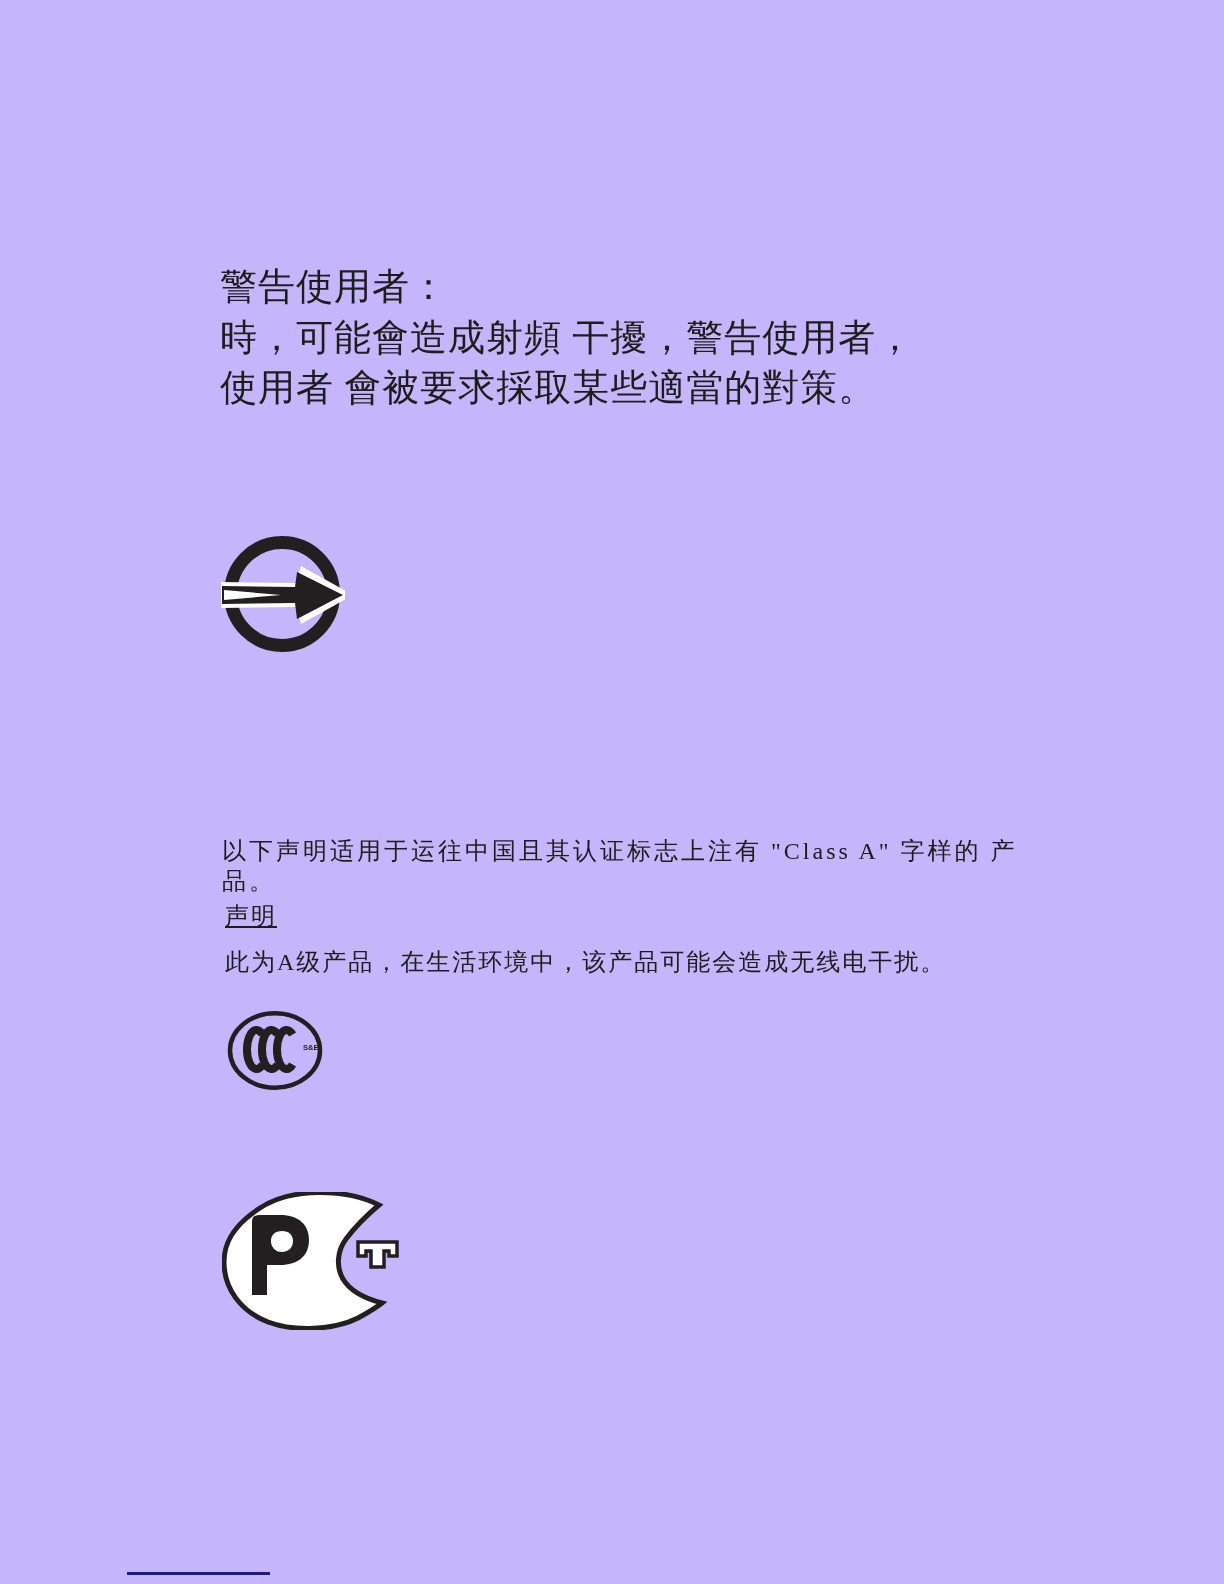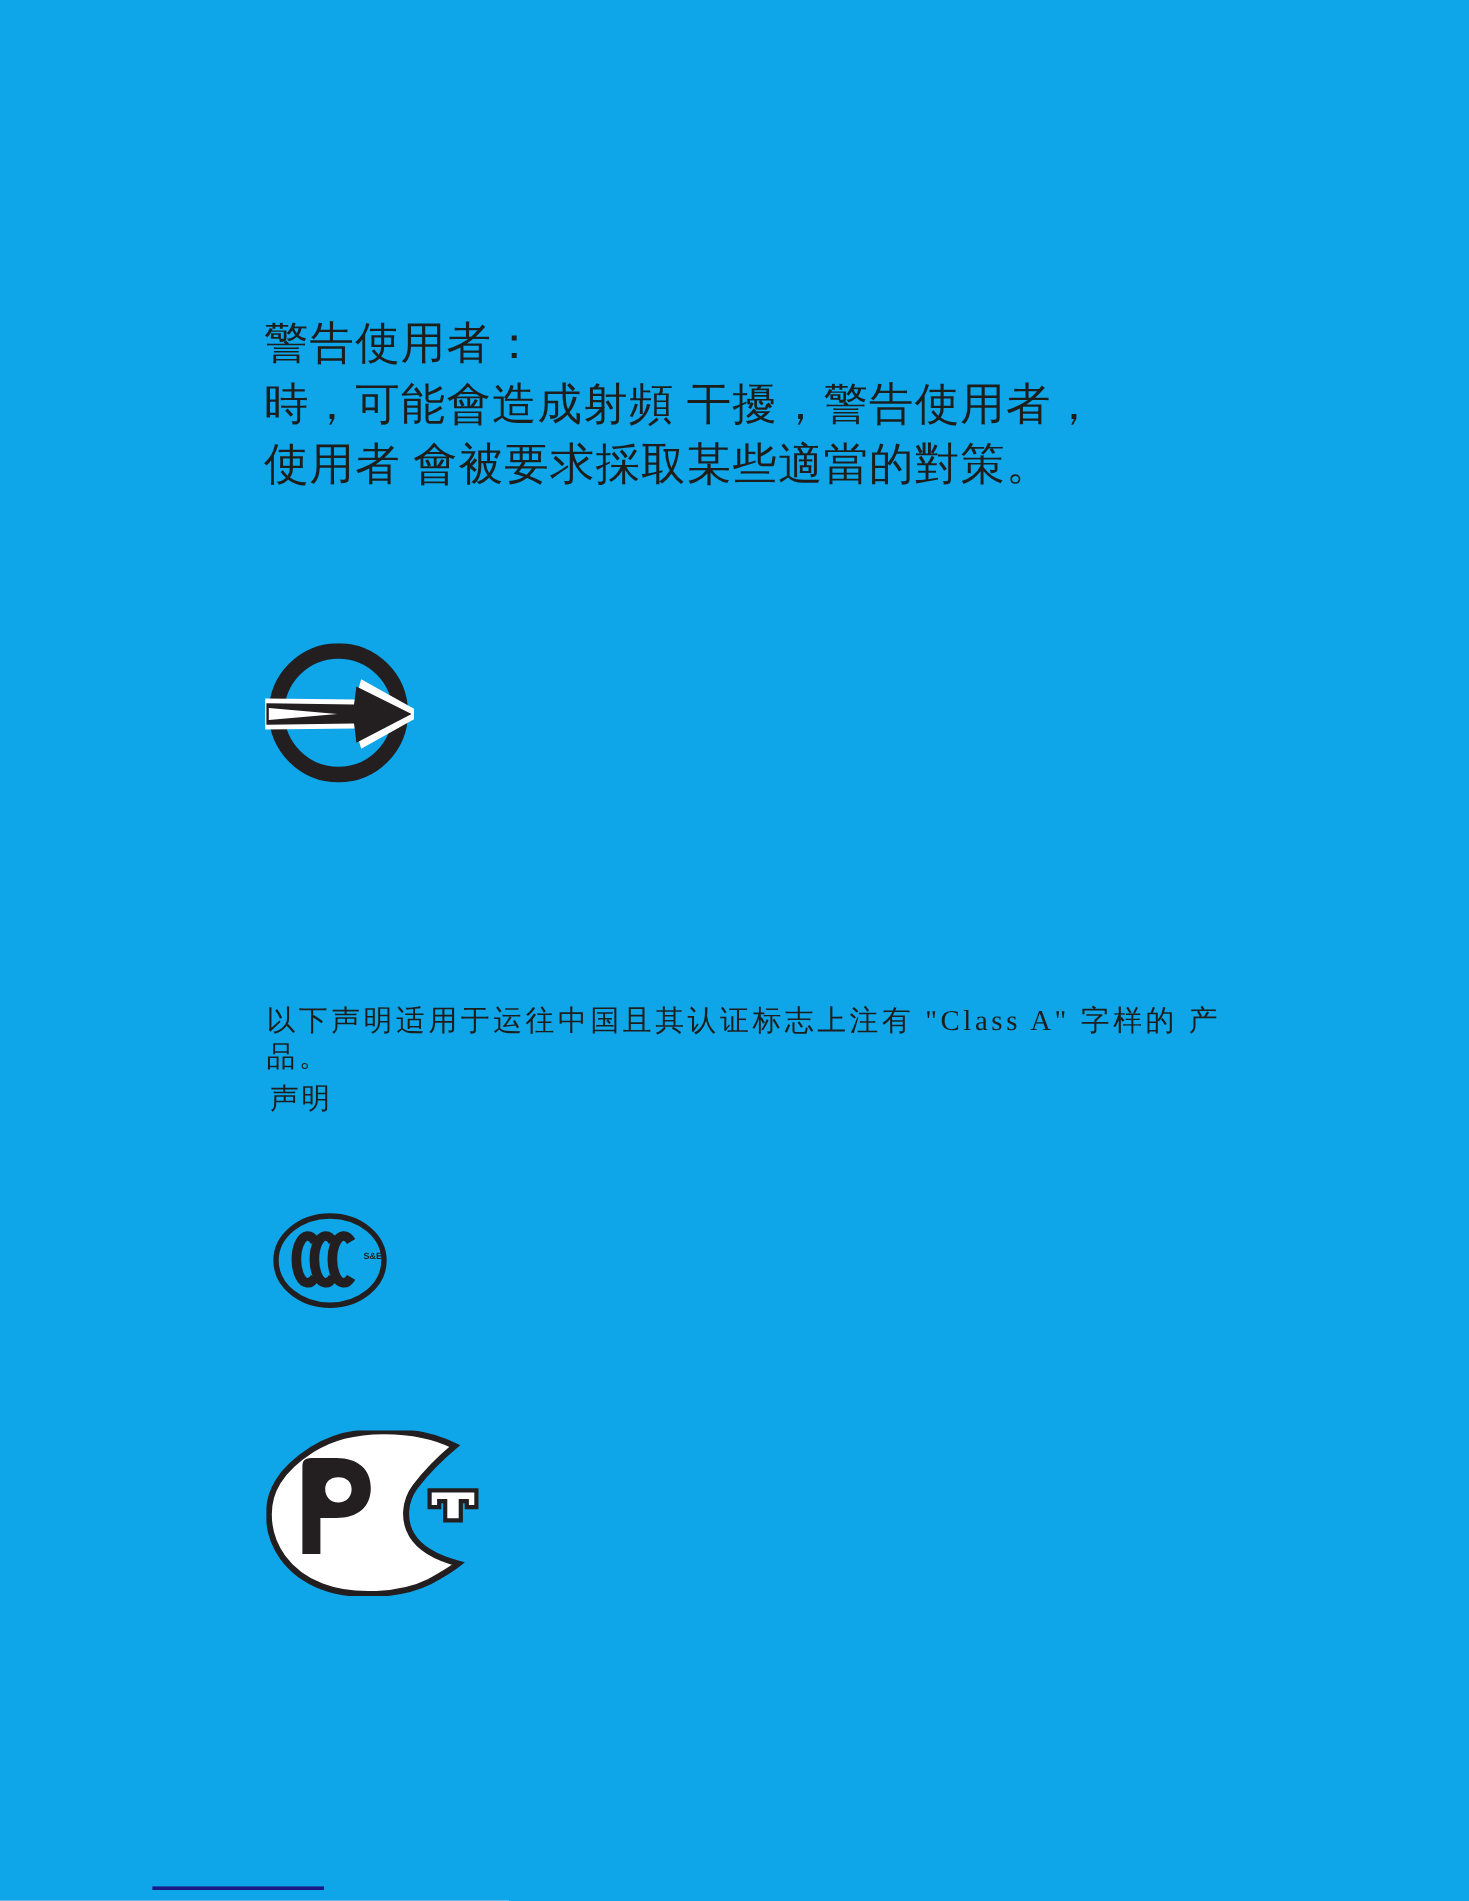--- a/index.html
+++ b/index.html
@@ -1,19 +1,19 @@
 <!DOCTYPE html>
 <html><head>
 <meta charset="utf-8">
 <style>
   html,body{margin:0;padding:0;background:#e8e8e8;}
   #page{
     position:relative;
     width:1224px;height:1584px;
-    background:#0ea5e9;
+    background:#c4b5fd;
     margin:0 auto;
     overflow:hidden;
     font-family:"Liberation Serif", serif;
     color:#231f20;
   }
   .abs{position:absolute;}
   
   #warning-block{
     left:220px;top:262px;width:790px;
     font-size:37px;line-height:50.5px;
@@ -28,21 +28,21 @@
     letter-spacing:3px;
     color:#1d1d1b;
   }
   
   #statement-block{
     left:225px;top:901px;width:760px;
     font-size:24px;line-height:31.5px;
     letter-spacing:2px;
     color:#1d1d1b;
   }
-  #statement-block .title{margin-bottom:14px;}
+  #statement-block .title{margin-bottom:14px;text-decoration:underline;}
   
   #bsmi-mark{left:221px;top:536px;width:124px;height:116px;}
   #ccc-mark{left:226px;top:1009px;width:98px;height:82px;}
   #pct-mark{left:222px;top:1192px;width:178px;height:138px;}
   svg{display:block;width:100%;height:100%;}
   
   #footer-divider{
     left:127px;top:1572px;width:143px;height:3px;
     background:#1a1a86;
   }
@@ -64,20 +64,21 @@
       <polygon fill="#ffffff" points="-3,46 75,47 80,30 132,59 80,88 75,71 -3,72"></polygon>
       <polygon fill="#231f20" points="1,50 74,51 76,36 122,59 76,83 74,67 1,68"></polygon>
       <polygon fill="#ffffff" points="3,54 60,59 3,64"></polygon>
     </svg>
   </div>
 
   <div id="china-notice" class="abs">以下声明适用于运往中国且其认证标志上注有 "Class A" 字样的 产品。</div>
 
   <div id="statement-block" class="abs">
     <div class="title">声明</div>
+    <div>此为A级产品，在生活环境中，该产品可能会造成无线电干扰。</div>
   </div>
 
   <div id="ccc-mark" class="abs">
     <svg viewBox="0 0 98 82" xmlns="http://www.w3.org/2000/svg">
       <ellipse cx="49" cy="41.5" rx="45" ry="37.2" fill="none" stroke="#231f20" stroke-width="4.5"></ellipse>
       <path d="M36.6,25.6 A9.5,19.5 0 1 0 36.6,55.4" fill="none" stroke="#231f20" stroke-width="8"></path>
       <path d="M51.6,25.6 A9.5,19.5 0 1 0 51.6,55.4" fill="none" stroke="#231f20" stroke-width="8"></path>
       <path d="M66.6,25.6 A9.5,19.5 0 1 0 66.6,55.4" fill="none" stroke="#231f20" stroke-width="8"></path>
       <text x="77" y="40.5" font-size="7.5" font-weight="bold" fill="#231f20" font-family="Liberation Sans, sans-serif">S&amp;E</text>
     </svg>

